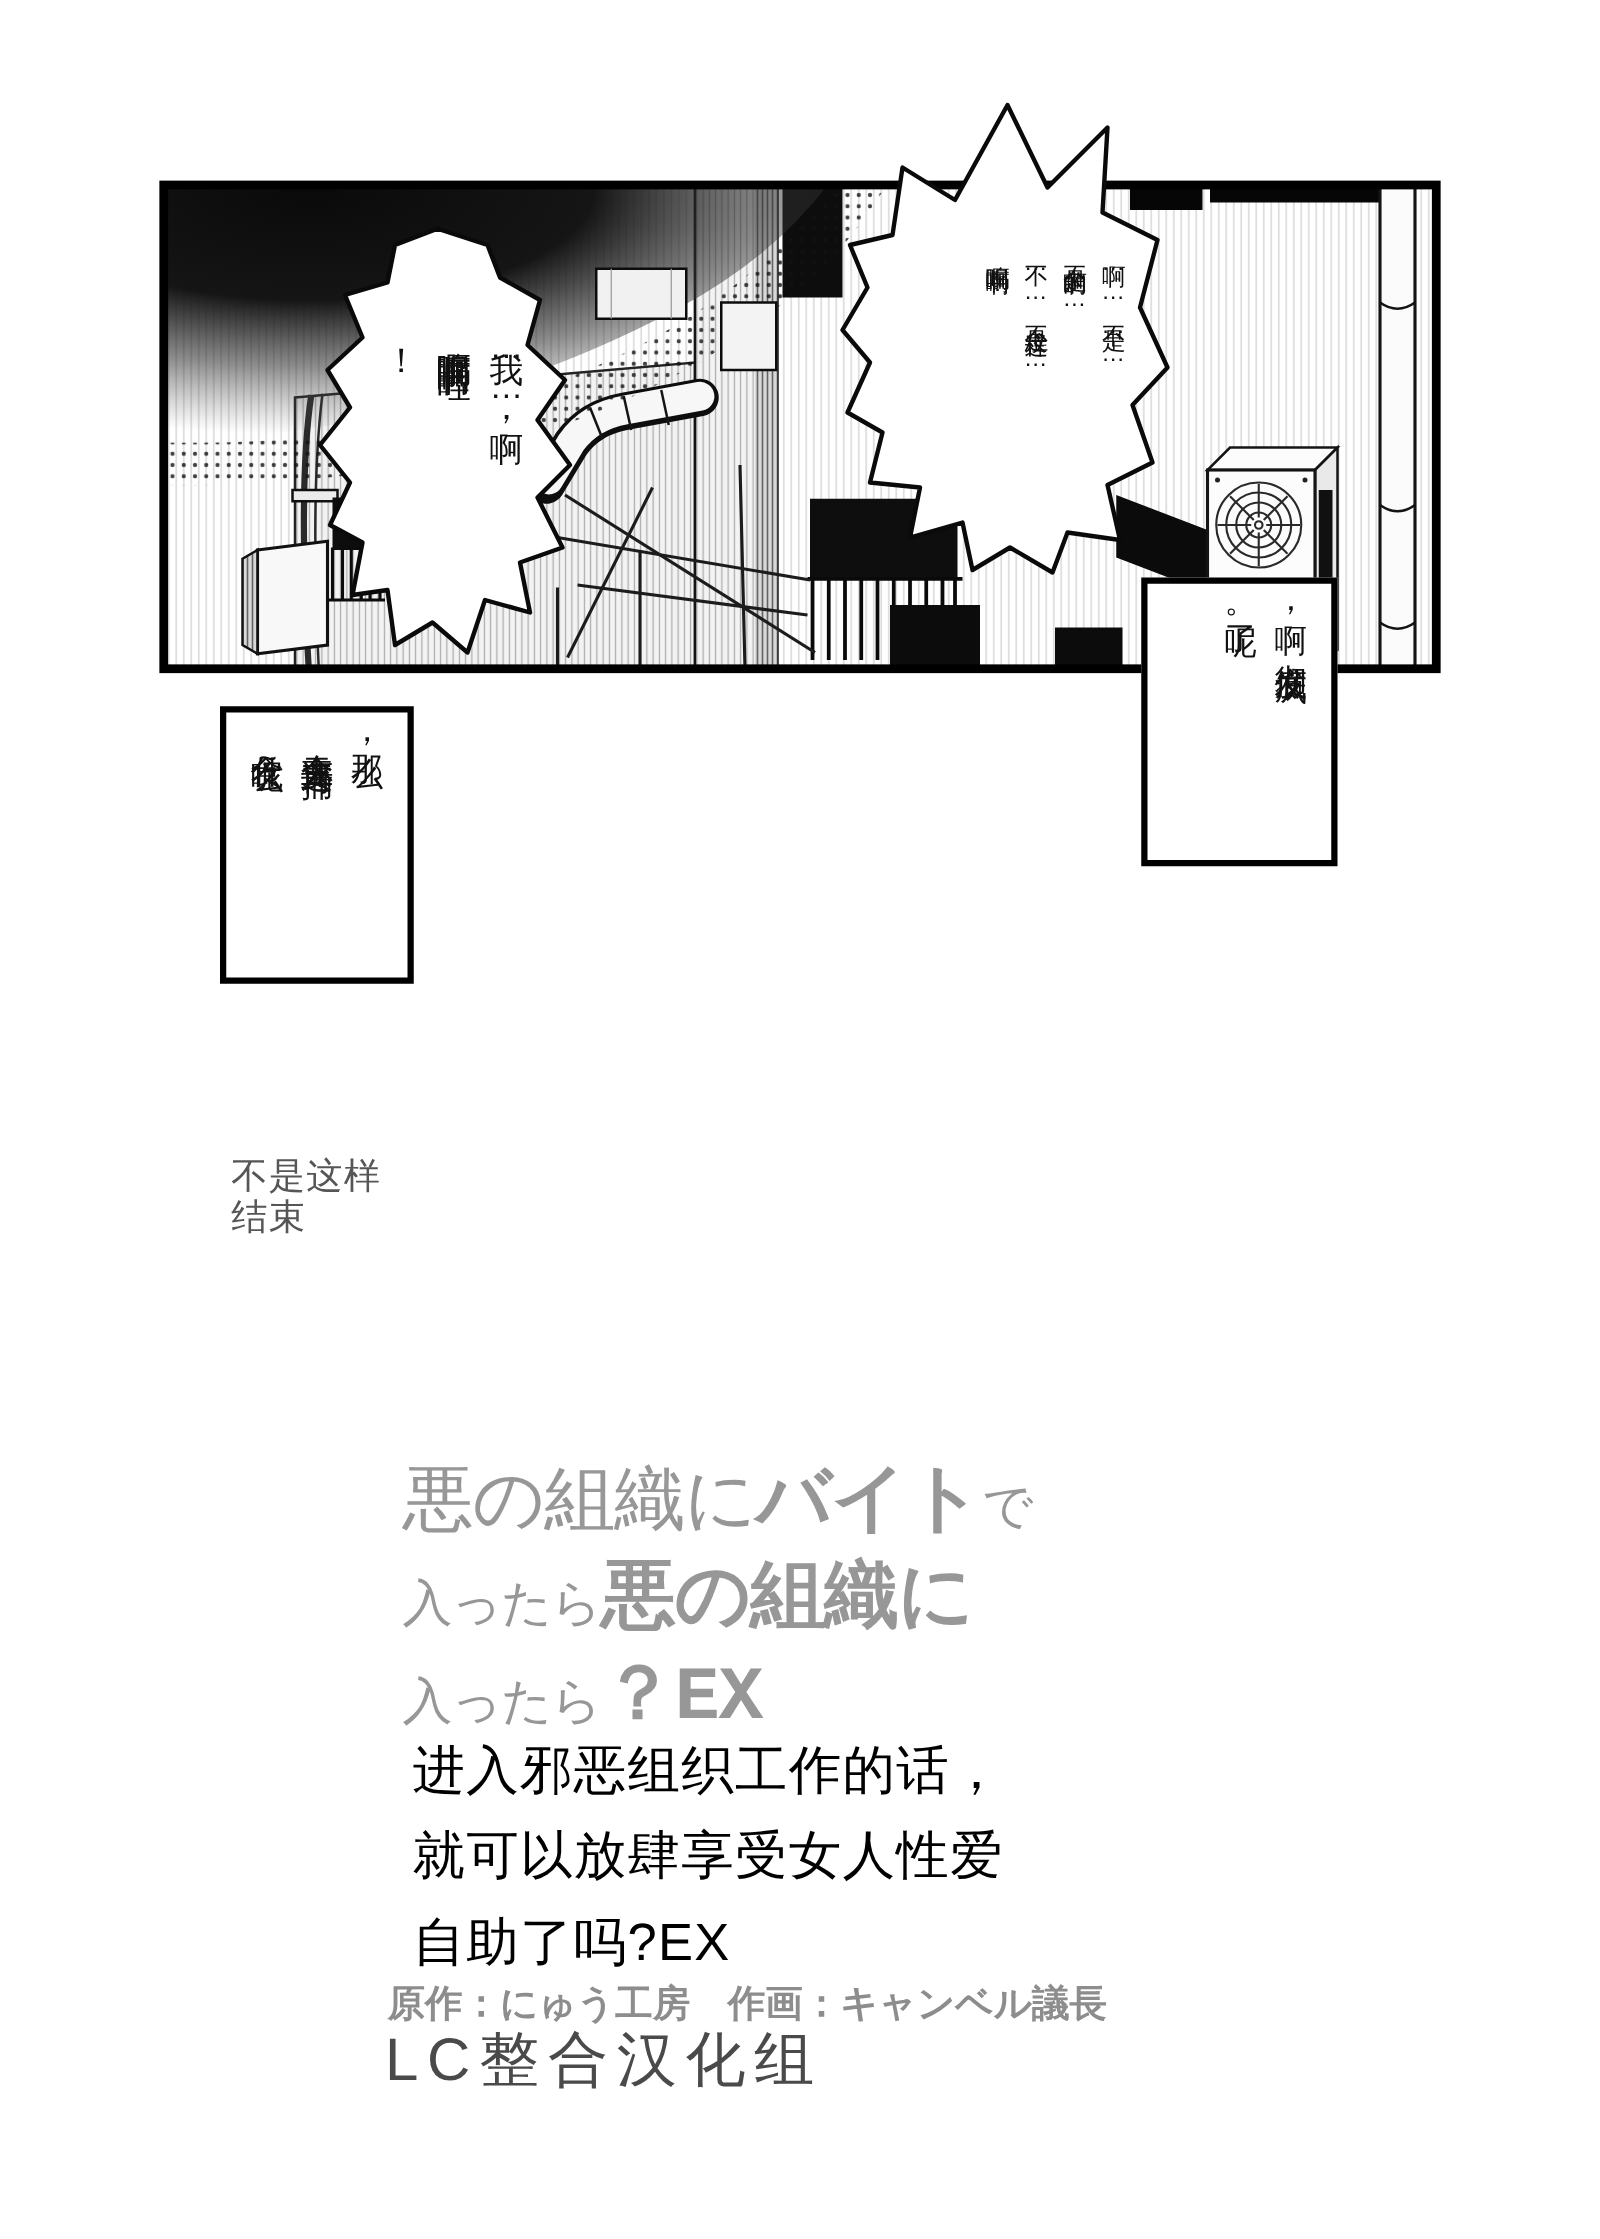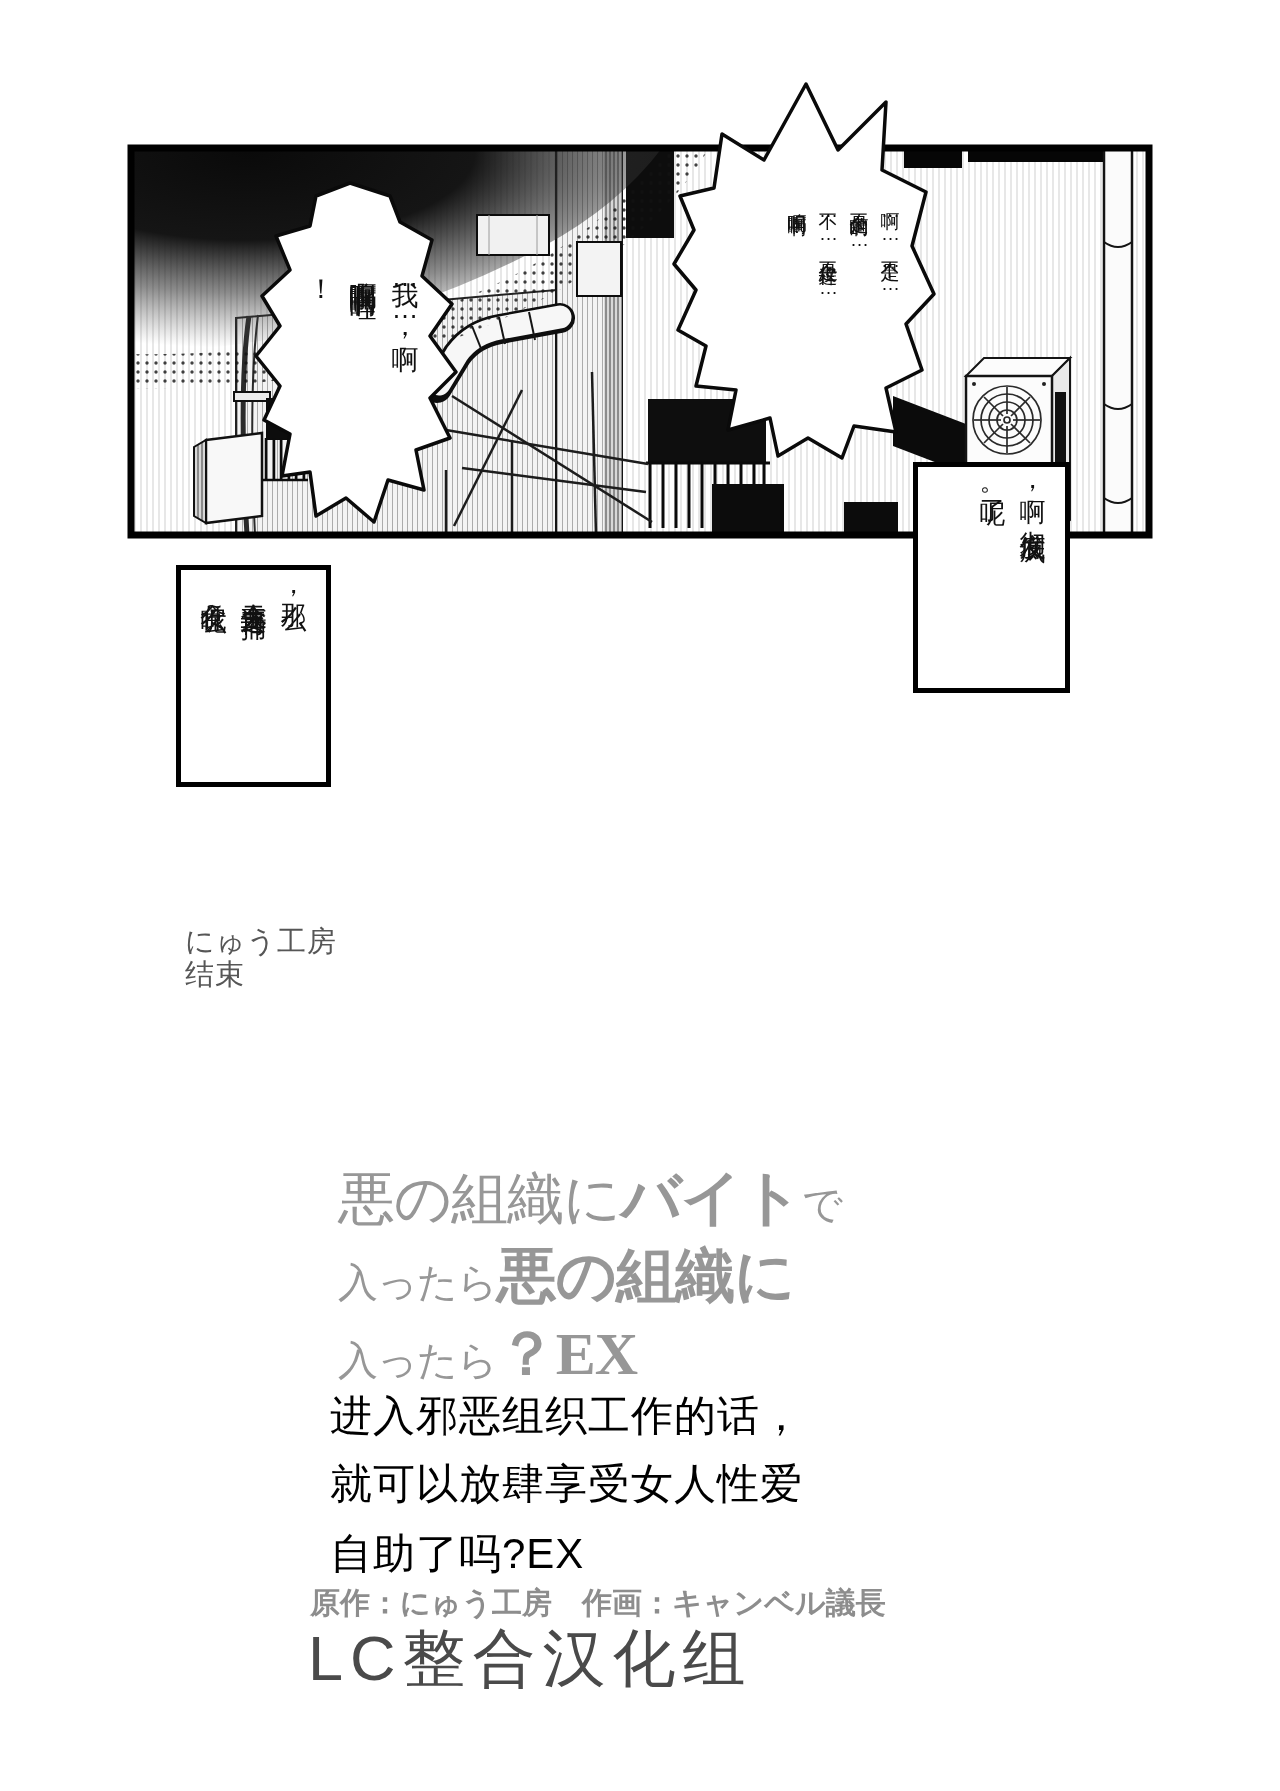--- a/index.html
+++ b/index.html
@@ -33,33 +33,33 @@
     position:absolute; right:12px; top:13px; bottom:10px; left:8px;
     font-size:26px; line-height:40px; letter-spacing:2px;
   }
 
   .endnote {
     position:absolute; left:185px; top:925px;
     font-size:29px; line-height:33px; color:#565656; letter-spacing:1px;
   }
 
   .jp-line { position:absolute; left:322px; color:#979797;
-    font-family:Liberation Serif, serif; white-space:nowrap; letter-spacing:-1px;margin-left:16px; }
+    font-family:Liberation Mono, monospace; white-space:nowrap; letter-spacing:-1px; }
   .jp-line .xl { font-size:60px; font-weight:700; }
   .jp-line .lg { font-size:57px; font-weight:400; }
   .jp-line .md { font-size:40px; font-weight:400; }
   .jp1 { top:1158px; } .jp2 { top:1236px; } .jp3 { top:1314px; }
 
   .cn-line { position:absolute; left:330px; font-size:42px; color:#000000;
     letter-spacing:1px; white-space:nowrap; }
   .cn1 { top:1388px; } .cn2 { top:1456px; } .cn3 { top:1526px; }
 
   .credits { position:absolute; left:310px; top:1583px; font-size:30px;
     font-weight:700; color:#8d8d8d; white-space:nowrap; }
-  .group { position:absolute; left:308px; top:1616px; font-size:63px;
+  .group { position:absolute; left:308px; top:1616px; font-size:48px;
     color:#4a4a4a; letter-spacing:7px; white-space:nowrap; }
 </style>
 </head>
 <body>
 
 <div class="page">
 
   <svg class="art" width="1280" height="1791" viewBox="0 0 1280 1791">
     <defs>
       <pattern id="hl" width="6" height="12" patternUnits="userSpaceOnUse">
@@ -226,21 +226,21 @@
     <div class="vtext">啊，彻底发疯
 了呢。</div>
   </div>
   <div class="caption caption-left">
     <div class="vtext">那么，
 今天还要再捕
 食什么呢~</div>
   </div>
 
   <div class="endnote">
-    <div>にゅう工房</div>
+    <div>不是这样</div>
     <div>结束</div>
   </div>
 
   <div class="jp-line jp1"><span class="lg">悪の組織に</span><span class="xl">バイト</span><span class="md">で</span></div>
   <div class="jp-line jp2"><span class="md">入ったら</span><span class="xl">悪の組織に</span></div>
   <div class="jp-line jp3"><span class="md">入ったら</span><span class="xl">？EX</span></div>
 
   <div class="cn-line cn1">进入邪恶组织工作的话，</div>
   <div class="cn-line cn3">自助了吗?EX</div>
   <div class="cn-line cn2">就可以放肆享受女人性爱</div>

